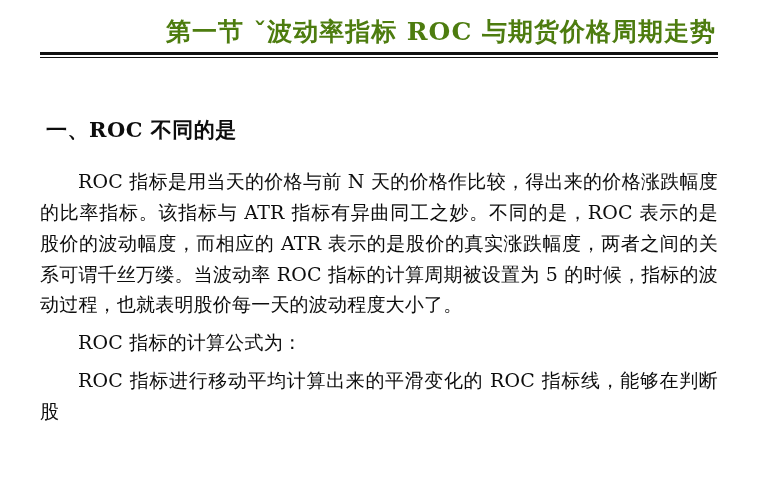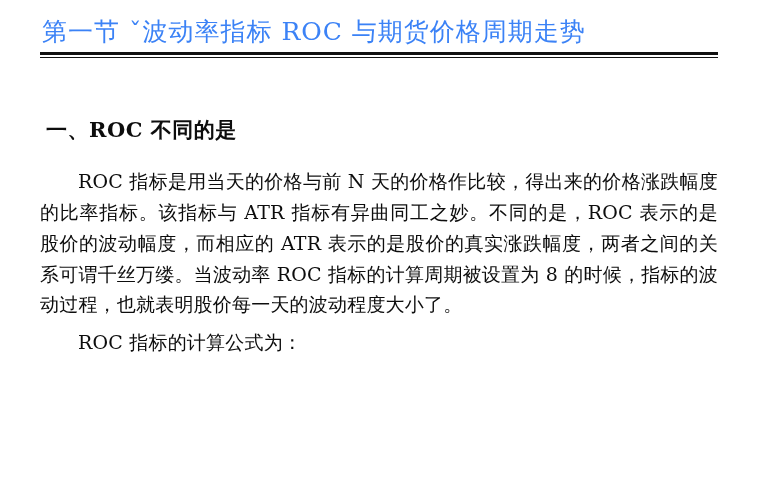--- a/index.html
+++ b/index.html
@@ -20,27 +20,27 @@
     height: 495px;
     box-sizing: border-box;
     padding: 0 40px;
   }
   .chapter-head {
     margin-top: 16px;
     position: relative;
   }
   .chapter-title {
     font-family: "DejaVu Serif", serif;
-    font-weight: normal;
+    font-weight: bold;
     font-size: 25px;
     letter-spacing: 1px;
     line-height: 1.25;
-    text-align: left;
+    text-align: right;
     white-space: nowrap;
-    color: #3b82f6;
+    color: #4d7c0f;
     padding: 0 2px;
   }
   .rule-thick {
     height: 3px;
     background: #111111;
     margin-top: 5px;
   }
   .rule-thin {
     height: 1px;
     background: #111111;
@@ -80,17 +80,18 @@
 
   <div class="chapter-head">
     <div class="chapter-title">第一节 ˇ波动率指标 ROC 与期货价格周期走势</div>
     <div class="rule-thick"></div>
     <div class="rule-thin"></div>
   </div>
 
   <div class="section-title">一、ROC 不同的是</div>
 
   <div class="body-block">
-    <p class="para indent">ROC 指标是用当天的价格与前 N 天的价格作比较，得出来的价格涨跌幅度的比率指标。该指标与 ATR 指标有异曲同工之妙。不同的是，ROC 表示的是股价的波动幅度，而相应的 ATR 表示的是股价的真实涨跌幅度，两者之间的关系可谓千丝万缕。当波动率 ROC 指标的计算周期被设置为 8 的时候，指标的波动过程，也就表明股价每一天的波动程度大小了。</p>
+    <p class="para indent">ROC 指标是用当天的价格与前 N 天的价格作比较，得出来的价格涨跌幅度的比率指标。该指标与 ATR 指标有异曲同工之妙。不同的是，ROC 表示的是股价的波动幅度，而相应的 ATR 表示的是股价的真实涨跌幅度，两者之间的关系可谓千丝万缕。当波动率 ROC 指标的计算周期被设置为 5 的时候，指标的波动过程，也就表明股价每一天的波动程度大小了。</p>
     <p class="para indent">ROC 指标的计算公式为：</p>
+    <p class="para indent">ROC 指标进行移动平均计算出来的平滑变化的 ROC 指标线，能够在判断股</p>
   </div>
 
 </div>
 
 </body></html>

